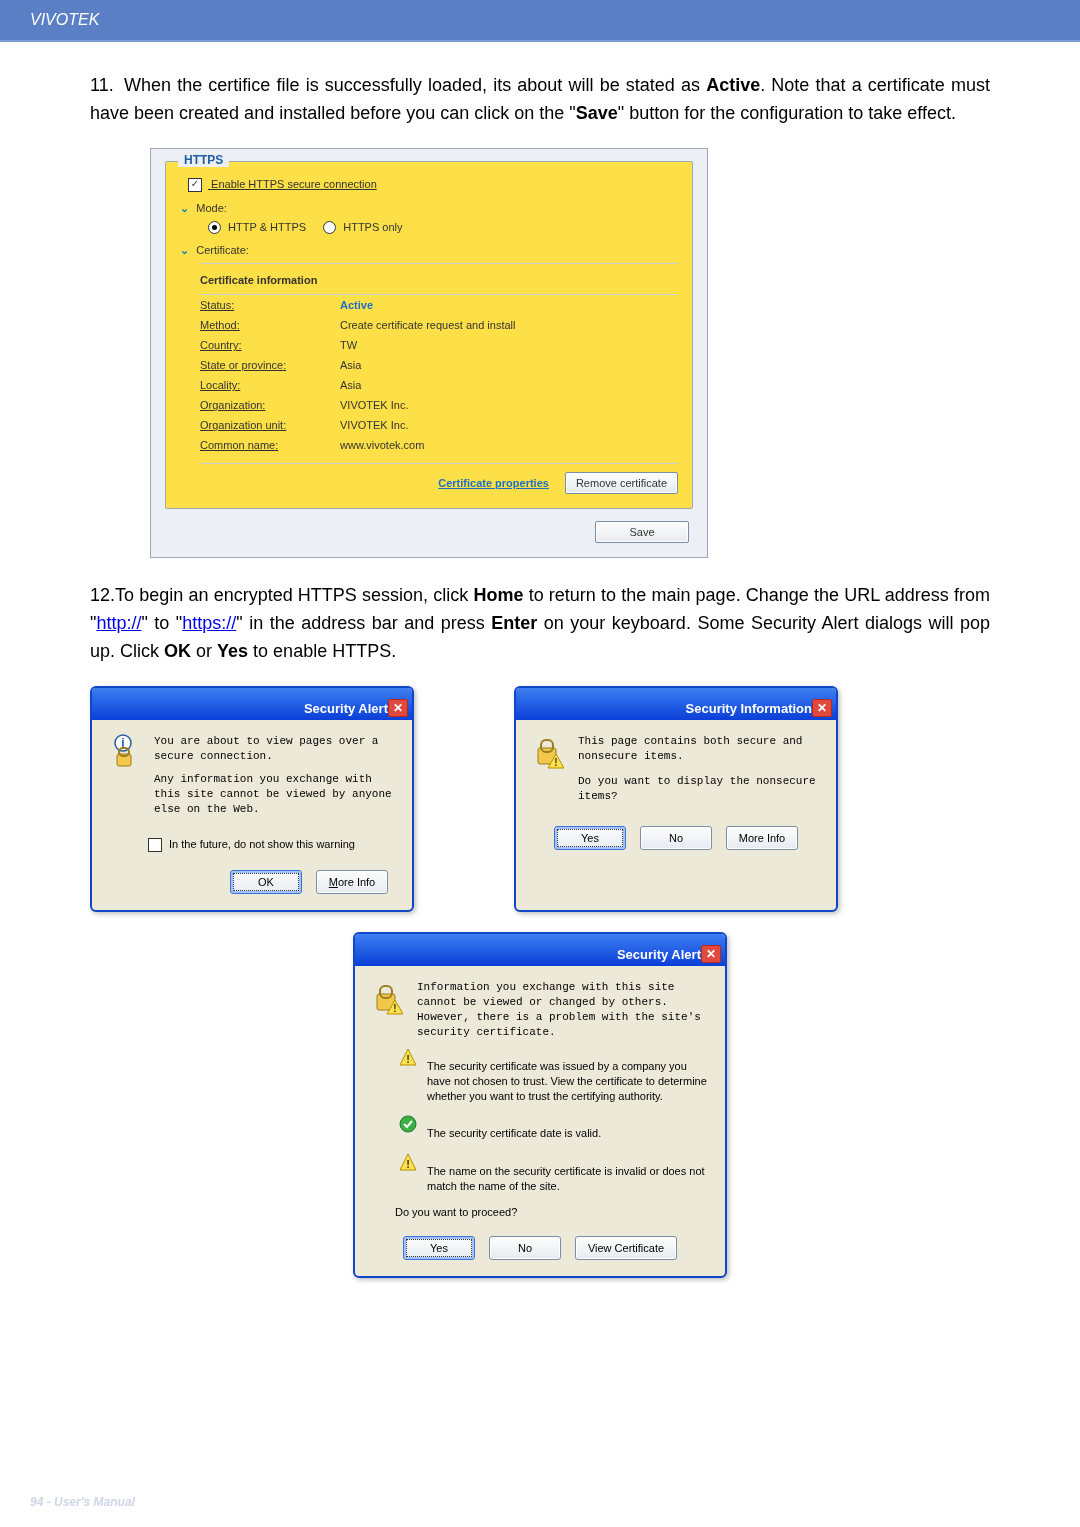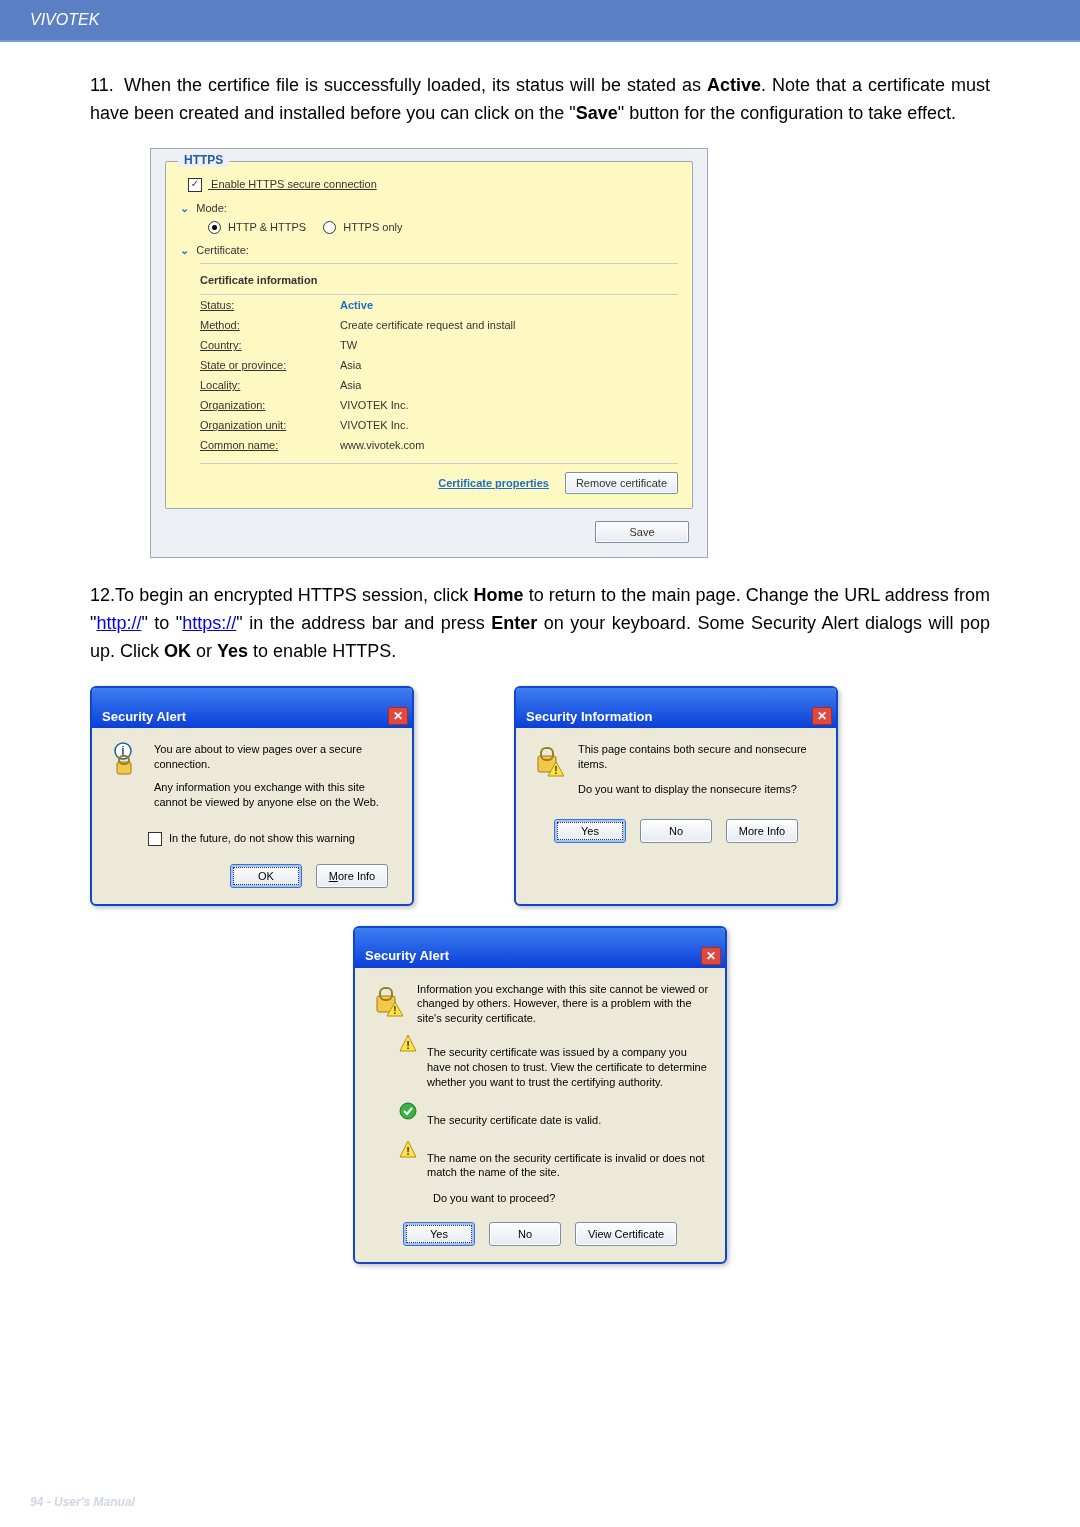--- a/index.html
+++ b/index.html
@@ -5,21 +5,21 @@
   body { margin:0; font-family: Arial, sans-serif; background:#fff; width:1080px; }
   .page { width:1080px; height:1527px; position:relative; background:#fff; box-sizing:border-box; }
   .header { background:#5a7fc4; height:30px; padding:5px 30px; color:#fff; font-style:italic; font-weight:normal; font-size:16px; display:flex; align-items:center; }
   .header-line { border-top:2px solid #7a9dd4; margin-top:0; }
   .content { padding:30px 90px; }
   .para { font-size:18px; line-height:1.55; margin-bottom:20px; color:#000; text-align:justify; }
   .ol-pre { display:inline-block; width:34px; }
   .bold { font-weight:bold; }
   .link-txt { color:#0000ee; text-decoration:underline; }
   .panel-img { margin:10px 0 24px 60px; background:#ecf0f4; border:1px solid #a0a8b5; width:528px; padding:12px 14px 14px 14px; font-family:Tahoma, Arial, sans-serif; font-size:11px; color:#333; position:relative; }
-  .fieldset { border:1px solid #a0a8b5; border-radius:2px; padding:10px 14px 14px; position:relative; background:#fef9c3; }
+  .fieldset { border:1px solid #a0a8b5; border-radius:2px; padding:10px 14px 14px; position:relative; background:#fde047; }
   .legend { position:absolute; top:-9px; left:12px; background:#ecf0f4; padding:0 6px; font-weight:bold; color:#1f5fa0; font-size:12px; }
   .chev { color:#1f7fbf; margin-right:4px; font-weight:bold; }
   .chk { display:inline-block; width:12px; height:12px; border:1px solid #333; background:#fff; text-align:center; line-height:10px; font-size:10px; margin-right:6px; vertical-align:middle; }
   .radio { width:11px; height:11px; border:1px solid #333; border-radius:50%; display:inline-flex; align-items:center; justify-content:center; margin-right:4px; background:#fff; vertical-align:middle; }
   .radio .dot { width:5px; height:5px; border-radius:50%; background:#000; }
   .row-table { margin-left:20px; margin-top:6px; }
   .row-table .th { font-weight:bold; color:#333; padding:10px 0 8px; border-top:1px solid #c8cdd6; border-bottom:1px solid #c8cdd6; }
   .ci-row { display:flex; padding:4px 0; }
   .ci-lab { width:140px; color:#333;text-decoration:underline; }
   .ci-val { flex:1; color:#333; }
@@ -27,25 +27,25 @@
   .link-btn { color:#1c6ec8; text-decoration:underline; font-weight:bold; }
   .winbtn { display:inline-block; min-width:62px; height:20px; border:1px solid #7a8fa5; background:linear-gradient(#fdfdfd,#e6ebf1); border-radius:2px; font-size:11px; text-align:center; line-height:20px; padding:0 10px; box-shadow:0 0 0 1px #fff inset; }
   .bottom-row { display:flex; justify-content:flex-end; align-items:center; gap:16px; border-top:1px solid #c8cdd6; padding-top:8px; margin-top:8px; margin-left:20px; }
   .save-row { text-align:right; padding-right:4px; padding-top:12px; }
   
   .dlg-row { display:flex; gap:100px; justify-content:flex-start; margin:16px 0 20px; }
   .dlg { border:2px solid #1046c8; border-radius:6px; background:#ece9d8; font-family:Tahoma, sans-serif; font-size:11px; overflow:hidden; box-shadow:2px 2px 5px rgba(0,0,0,.25); }
   .dlg1 { width:320px; }
   .dlg2 { width:320px; }
   .dlg3 { width:370px; }
-  .titlebar { background:linear-gradient(#3d7ef1,#0a3fd8); height:24px; color:#fff; font-weight:bold; display:flex; align-items:center; justify-content:space-between; padding:16px 4px 0 10px; font-size:13px; }
+  .titlebar { background:linear-gradient(#3d7ef1,#0a3fd8); height:24px; color:#fff; font-weight:bold; display:flex; align-items:center; justify-content:flex-end; padding:8px 4px 0 10px; font-size:13px; }
   .closex { width:18px; height:16px; background:#e04a3e; border:1px solid #b02a20; border-radius:2px; display:flex; align-items:center; justify-content:center; font-weight:bold; color:#fff; font-size:12px; line-height:1; }
   .dlg-body { padding:14px 16px 14px 16px; }
   .dlg-flex { display:flex; gap:12px; }
-  .body-txt { flex:1; font-size:11px; line-height:1.35; }
+  .body-txt { flex:1; font-size:11px; line-height:1.35;font-family:Liberation Mono, monospace; }
   .chkbox { width:12px; height:12px; border:1px solid #333; display:inline-block; background:#fff; margin-right:4px; vertical-align:middle; }
   .dlg-buttons { display:flex; gap:14px; justify-content:center; padding:8px 0 2px; }
   .dlg-buttons.right { justify-content:flex-end; padding-right:8px; }
   .dlg-btn { display:inline-block; min-width:70px; height:22px; border:1px solid #7a8fa5; background:linear-gradient(#fdfdfd,#e6ebf1); border-radius:3px; font-size:11px; text-align:center; line-height:22px; box-shadow:0 0 0 1px #fff inset; }
   .dlg-btn.focus { outline:1px dotted #333; outline-offset:-4px; border-color:#3b73d1; box-shadow:0 0 0 2px #a4c1ff inset; }
   .icon-cell { width:34px; flex-shrink:0; display:flex; justify-content:flex-start; }
   .sa3-item { display:flex; gap:10px; margin:8px 0 12px 28px; }
   .sa3-item .txt { flex:1; font-size:11px; line-height:1.35;margin-top:11px; }
   .footer { position:absolute; bottom:18px; left:30px; color:#cfd6e6; font-style:italic; font-size:12px; font-weight:bold; }
   .center-block { display:flex; justify-content:center; }
@@ -54,21 +54,21 @@
 <body>
 
 <div class="page">
   <div class="header">
     <span>VIVOTEK</span>
   </div>
   <div class="header-line"></div>
 
   <div class="content">
     <div class="para">
-      <span class="ol-pre">11.</span><span>When the certifice file is successfully loaded, its status will be stated as </span><span class="bold">Active</span><span>. Note that a certificate must have been created and installed before you can click on the "</span><span class="bold">Save</span><span>" button for the configuration to take effect.</span>
+      <span class="ol-pre">11.</span><span>When the certifice file is successfully loaded, its about will be stated as </span><span class="bold">Active</span><span>. Note that a certificate must have been created and installed before you can click on the "</span><span class="bold">Save</span><span>" button for the configuration to take effect.</span>
     </div>
 
     <div class="panel-img">
       <div class="fieldset">
         <span class="legend">HTTPS</span>
 
         <div style="margin:6px 8px 10px;text-decoration:underline;">
           <span class="chk">✓</span>
           <span>Enable HTTPS secure connection</span>
         </div>
@@ -239,21 +239,21 @@
           </div>
 
           <div class="sa3-item">
             <div><svg width="18" height="18">
                   <polygon points="9,1 17,17 1,17" fill="#ffe14b" stroke="#b38f00"></polygon>
                   <text x="9" y="15" font-size="11" font-weight="bold" text-anchor="middle" fill="#333">!</text>
                 </svg></div>
             <div class="txt">The name on the security certificate is invalid or does not match the name of the site.</div>
           </div>
 
-          <div style="margin:10px 0 10px 62px;">Do you want to proceed?</div>
+          <div style="margin:10px 0 10px 24px;">Do you want to proceed?</div>
 
           <div class="dlg-buttons">
             <span class="dlg-btn focus">Yes</span>
             <span class="dlg-btn">No</span>
             <span class="dlg-btn" style="min-width:100px;">View Certificate</span>
           </div>
         </div>
       </div>
     </div>
 

